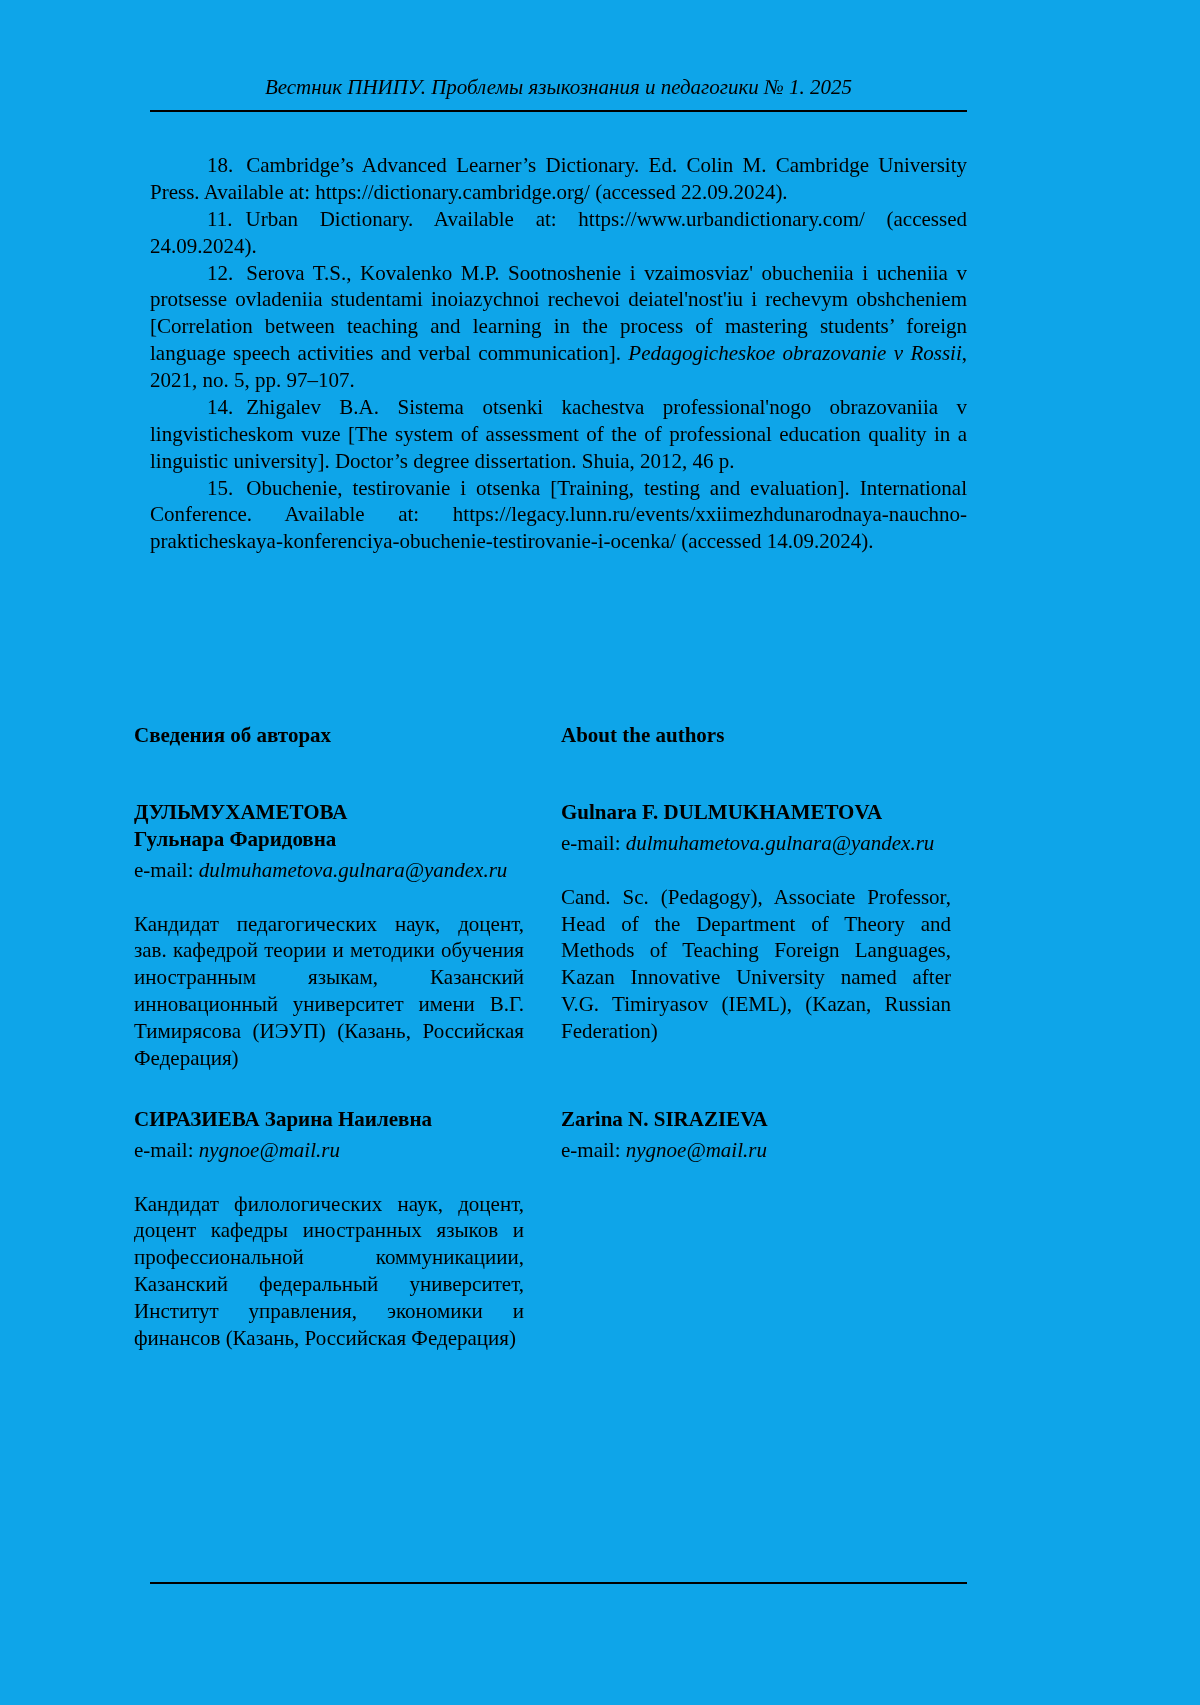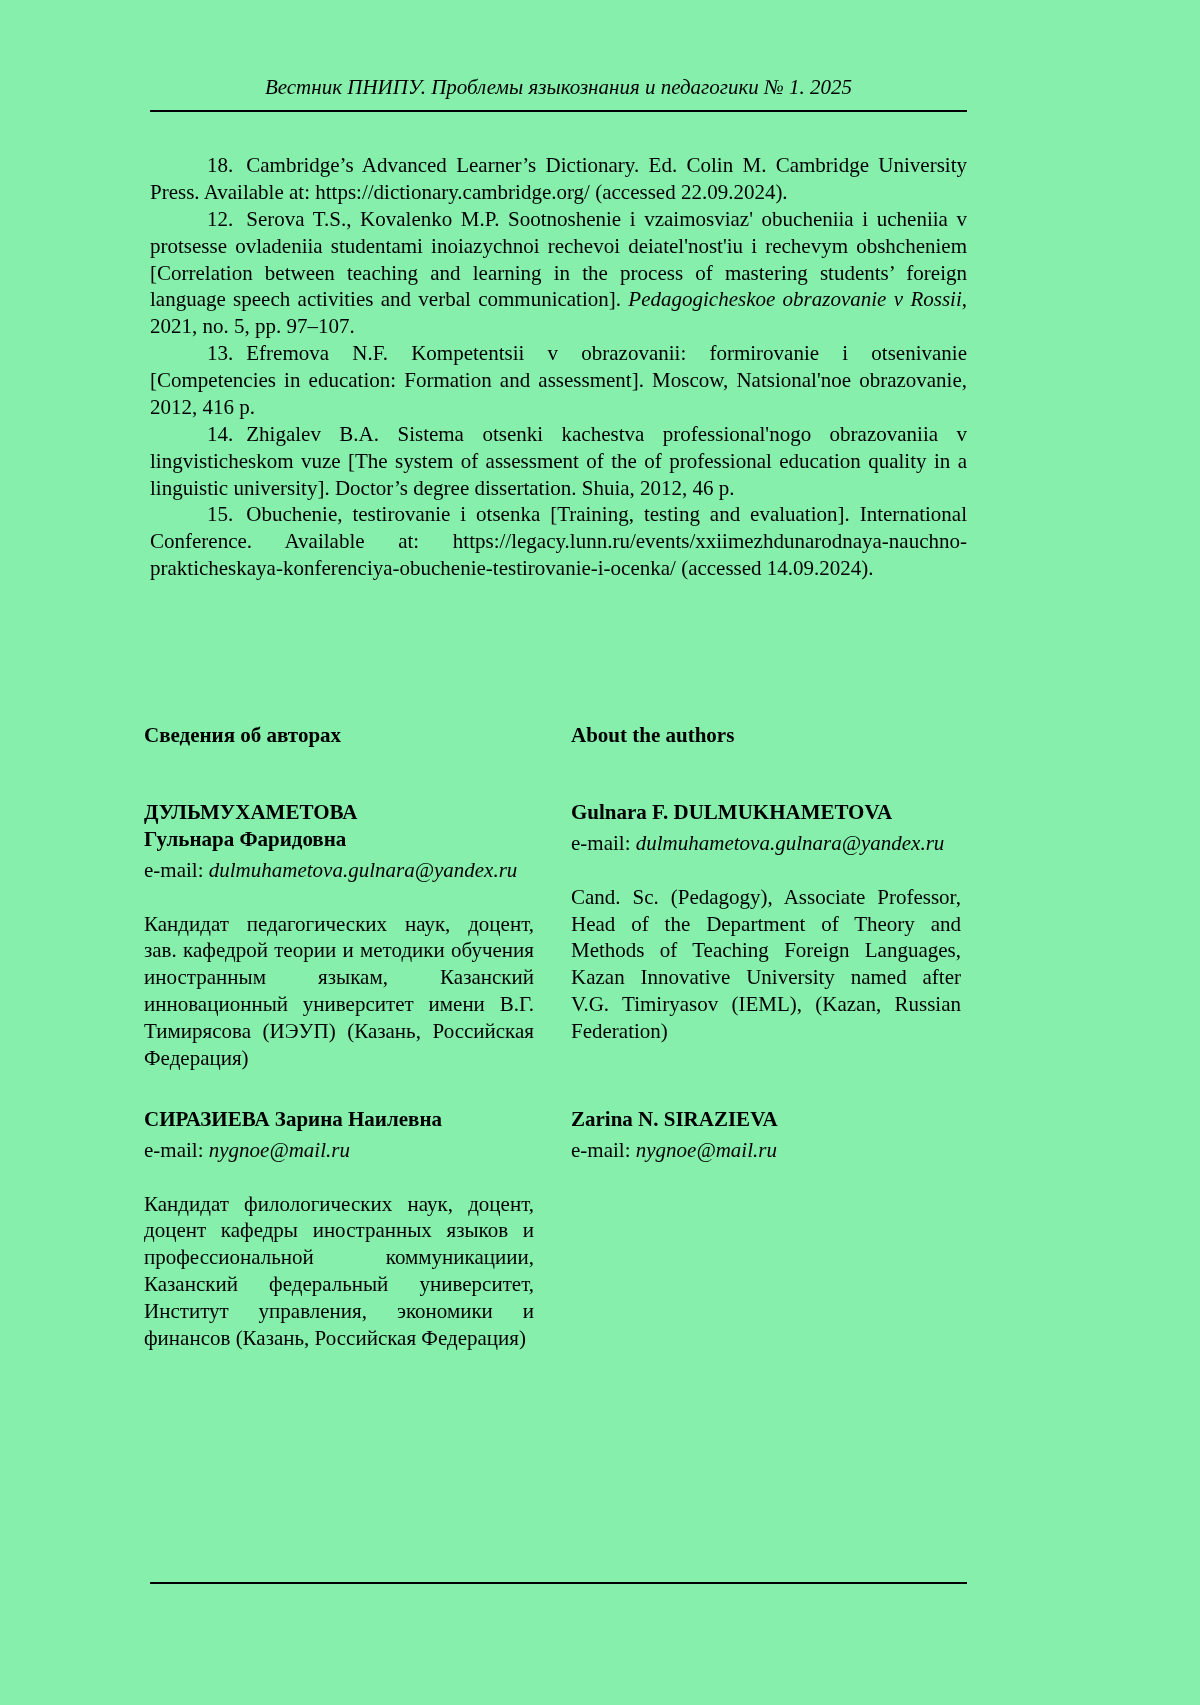--- a/index.html
+++ b/index.html
@@ -4,21 +4,21 @@
 <style>
   html, body {
     margin: 0;
     padding: 0;
     background: #ffffff;
   }
   .page {
     position: relative;
     width: 1200px;
     height: 1705px;
-    background: #86efac;
+    background: #0ea5e9;
     color: #000000;
     font-family: "Liberation Serif", "DejaVu Serif", serif;
     font-size: 21px;
     line-height: 1.28;
     overflow: hidden;
   }
   .running-head {
     position: absolute;
     top: 74px;
     left: 150px;
@@ -43,21 +43,21 @@
   .ref {
     margin: 0;
     text-indent: 57px;
     overflow-wrap: break-word;
   }
   .ref .it { font-style: italic; }
   .ref-num { margin-right: 13px; }
   .authors {
     position: absolute;
     top: 722px;
-    left: 144px;
+    left: 134px;
     width: 817px;
   }
   .authors-heading-row,
   .author-row {
     display: grid;
     grid-template-columns: 390px 390px;
     column-gap: 37px;
   }
   .authors-heading-row h3 {
     margin: 0;
@@ -97,22 +97,22 @@
 </head>
 <body>
 
 <div class="page">
 
   <div class="running-head">Вестник ПНИПУ. Проблемы языкознания и педагогики № 1. 2025</div>
   <div class="head-rule"></div>
 
   <main class="references">
       <p class="ref"><span class="ref-num">18.</span><span>Cambridge’s Advanced Learner’s Dictionary. Ed. Colin M. Cambridge University Press. Available at: https://dictionary.cambridge.org/ (accessed 22.09.2024).</span></p>
+      <p class="ref"><span class="ref-num">11.</span><span>Urban Dictionary. Available at: https://www.urbandictionary.com/ (accessed 24.09.2024).</span></p>
       <p class="ref"><span class="ref-num">12.</span><span>Serova T.S., Kovalenko M.P. Sootnoshenie i vzaimosviaz' obucheniia i ucheniia v protsesse ovladeniia studentami inoiazychnoi rechevoi deiatel'nost'iu i rechevym obshcheniem [Correlation between teaching and learning in the process of mastering students’ foreign language speech activities and verbal communication]. </span><span class="it">Pedagogicheskoe obrazovanie v Rossii</span><span>, 2021, no. 5, pp. 97–107.</span></p>
-      <p class="ref"><span class="ref-num">13.</span><span>Efremova N.F. Kompetentsii v obrazovanii: formirovanie i otsenivanie [Competencies in education: Formation and assessment]. Moscow, Natsional'noe obrazovanie, 2012, 416 p.</span></p>
       <p class="ref"><span class="ref-num">14.</span><span>Zhigalev B.A. Sistema otsenki kachestva professional'nogo obrazovaniia v lingvisticheskom vuze [The system of assessment of the of professional education quality in a linguistic university]. Doctor’s degree dissertation. Shuia, 2012, 46 p.</span></p>
       <p class="ref"><span class="ref-num">15.</span><span>Obuchenie, testirovanie i otsenka [Training, testing and evaluation]. International Conference. Available at: https://legacy.lunn.ru/events/xxiimezhdunarodnaya-nauchno-prakticheskaya-konferenciya-obuchenie-testirovanie-i-ocenka/ (accessed 14.09.2024).</span></p>
     </main>
 
   <section class="authors">
     <div class="authors-heading-row">
       <h3>Сведения об авторах</h3>
       <h3>About the authors</h3>
     </div>
     <div id="authors-rows">

